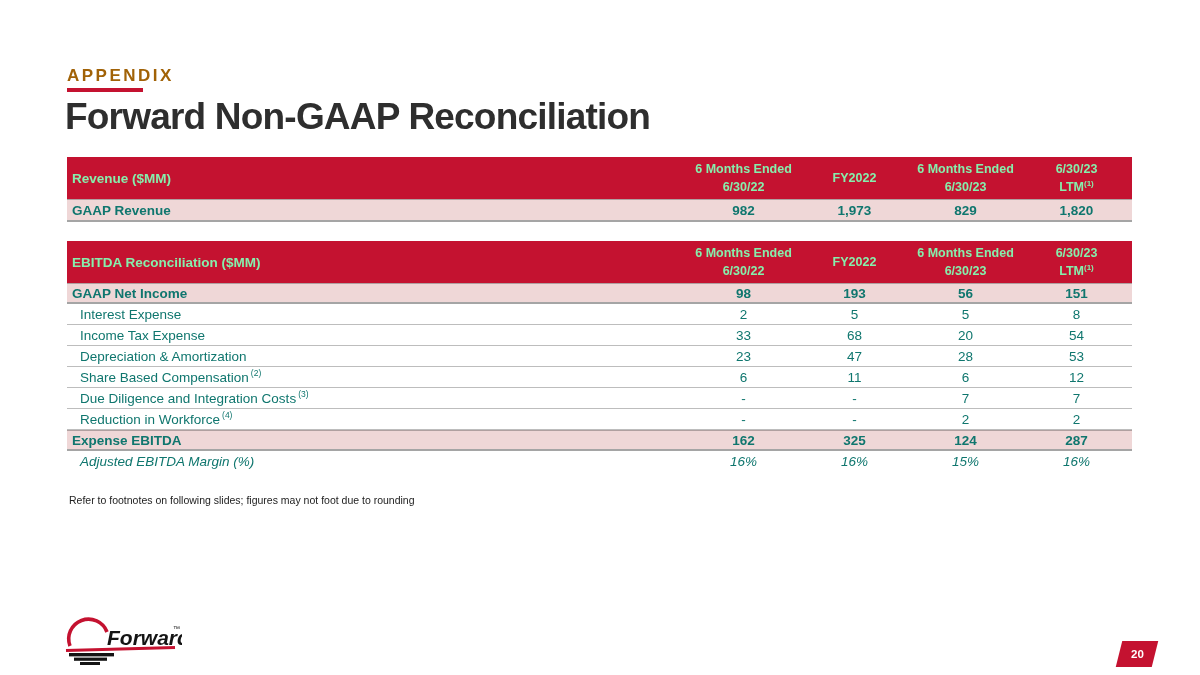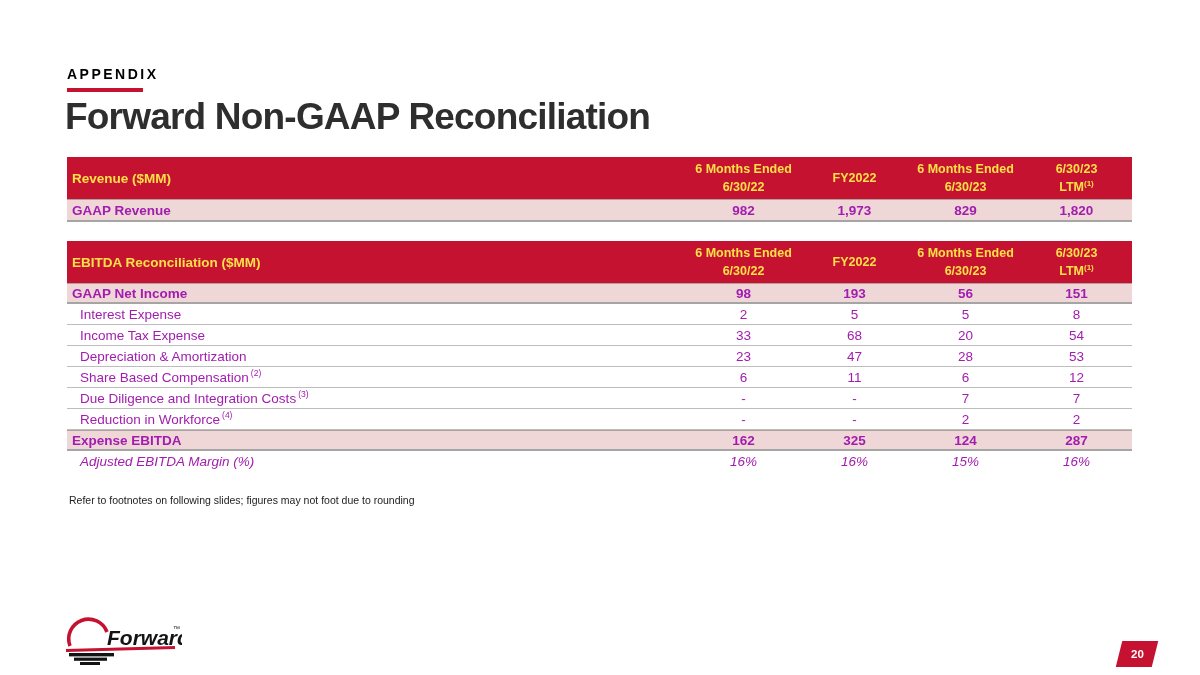--- a/index.html
+++ b/index.html
@@ -5,51 +5,51 @@
   * { margin:0; padding:0; box-sizing:border-box; }
   html,body { background:#e8e8e8; }
   .slide {
     position:relative; width:1200px; height:675px; background:#ffffff;
     font-family:"Liberation Sans", sans-serif; overflow:hidden;
     margin:0 auto;
   }
   
   .eyebrow {
     position:absolute; left:67px; top:66px;
-    font-size:14px; font-weight:bold; letter-spacing:2.5px;
-    color:#000000;
+    font-size:17px; font-weight:bold; letter-spacing:2.5px;
+    color:#a16207;
   }
   .eyebrow-line {
     position:absolute; left:67px; top:88px; width:76px; height:4px;
     background:#C41230;
   }
   .page-title {
     position:absolute; left:65px; top:96px;
     font-size:37px; font-weight:bold; letter-spacing:-0.8px;
     color:#2E2E2E; font-stretch:condensed;
   }
   
   .ftable { position:absolute; left:67px; width:1065px; }
   .table-revenue { top:157px; }
   .table-ebitda  { top:241px; }
   .trow {
     display:grid; grid-template-columns:621px 111px 111px 111px 111px;
     align-items:center;
   }
   .thead {
-    height:42px; background:#C41230; color:#fde047;
+    height:42px; background:#C41230; color:#86efac;
   }
   .thead .hlabel {
     font-size:13.5px; font-weight:bold; padding-left:5px;
   }
   .thead .hcol {
     text-align:center; font-size:12.5px; font-weight:bold; line-height:1.45;
   }
   .thead sup { font-size:8px; }
-  .drow { height:21px; font-size:13.5px; color:#a21caf;
+  .drow { height:21px; font-size:13.5px; color:#0f766e;
           border-bottom:1px solid #bdbdbd; background:#ffffff; }
   .drow.tall { height:23px; }
   .drow.total {
     background:#EFD7D7; font-weight:bold;
     border-top:1px solid #b0a0a0; border-bottom:2px solid #a5a5a5;
   }
   .drow.last { border-bottom:none; }
   .drow.italic { font-style:italic; }
   .drow .label { padding-left:5px; white-space:nowrap; }
   .drow.sub .label, .drow.italic .label { padding-left:13px; }

